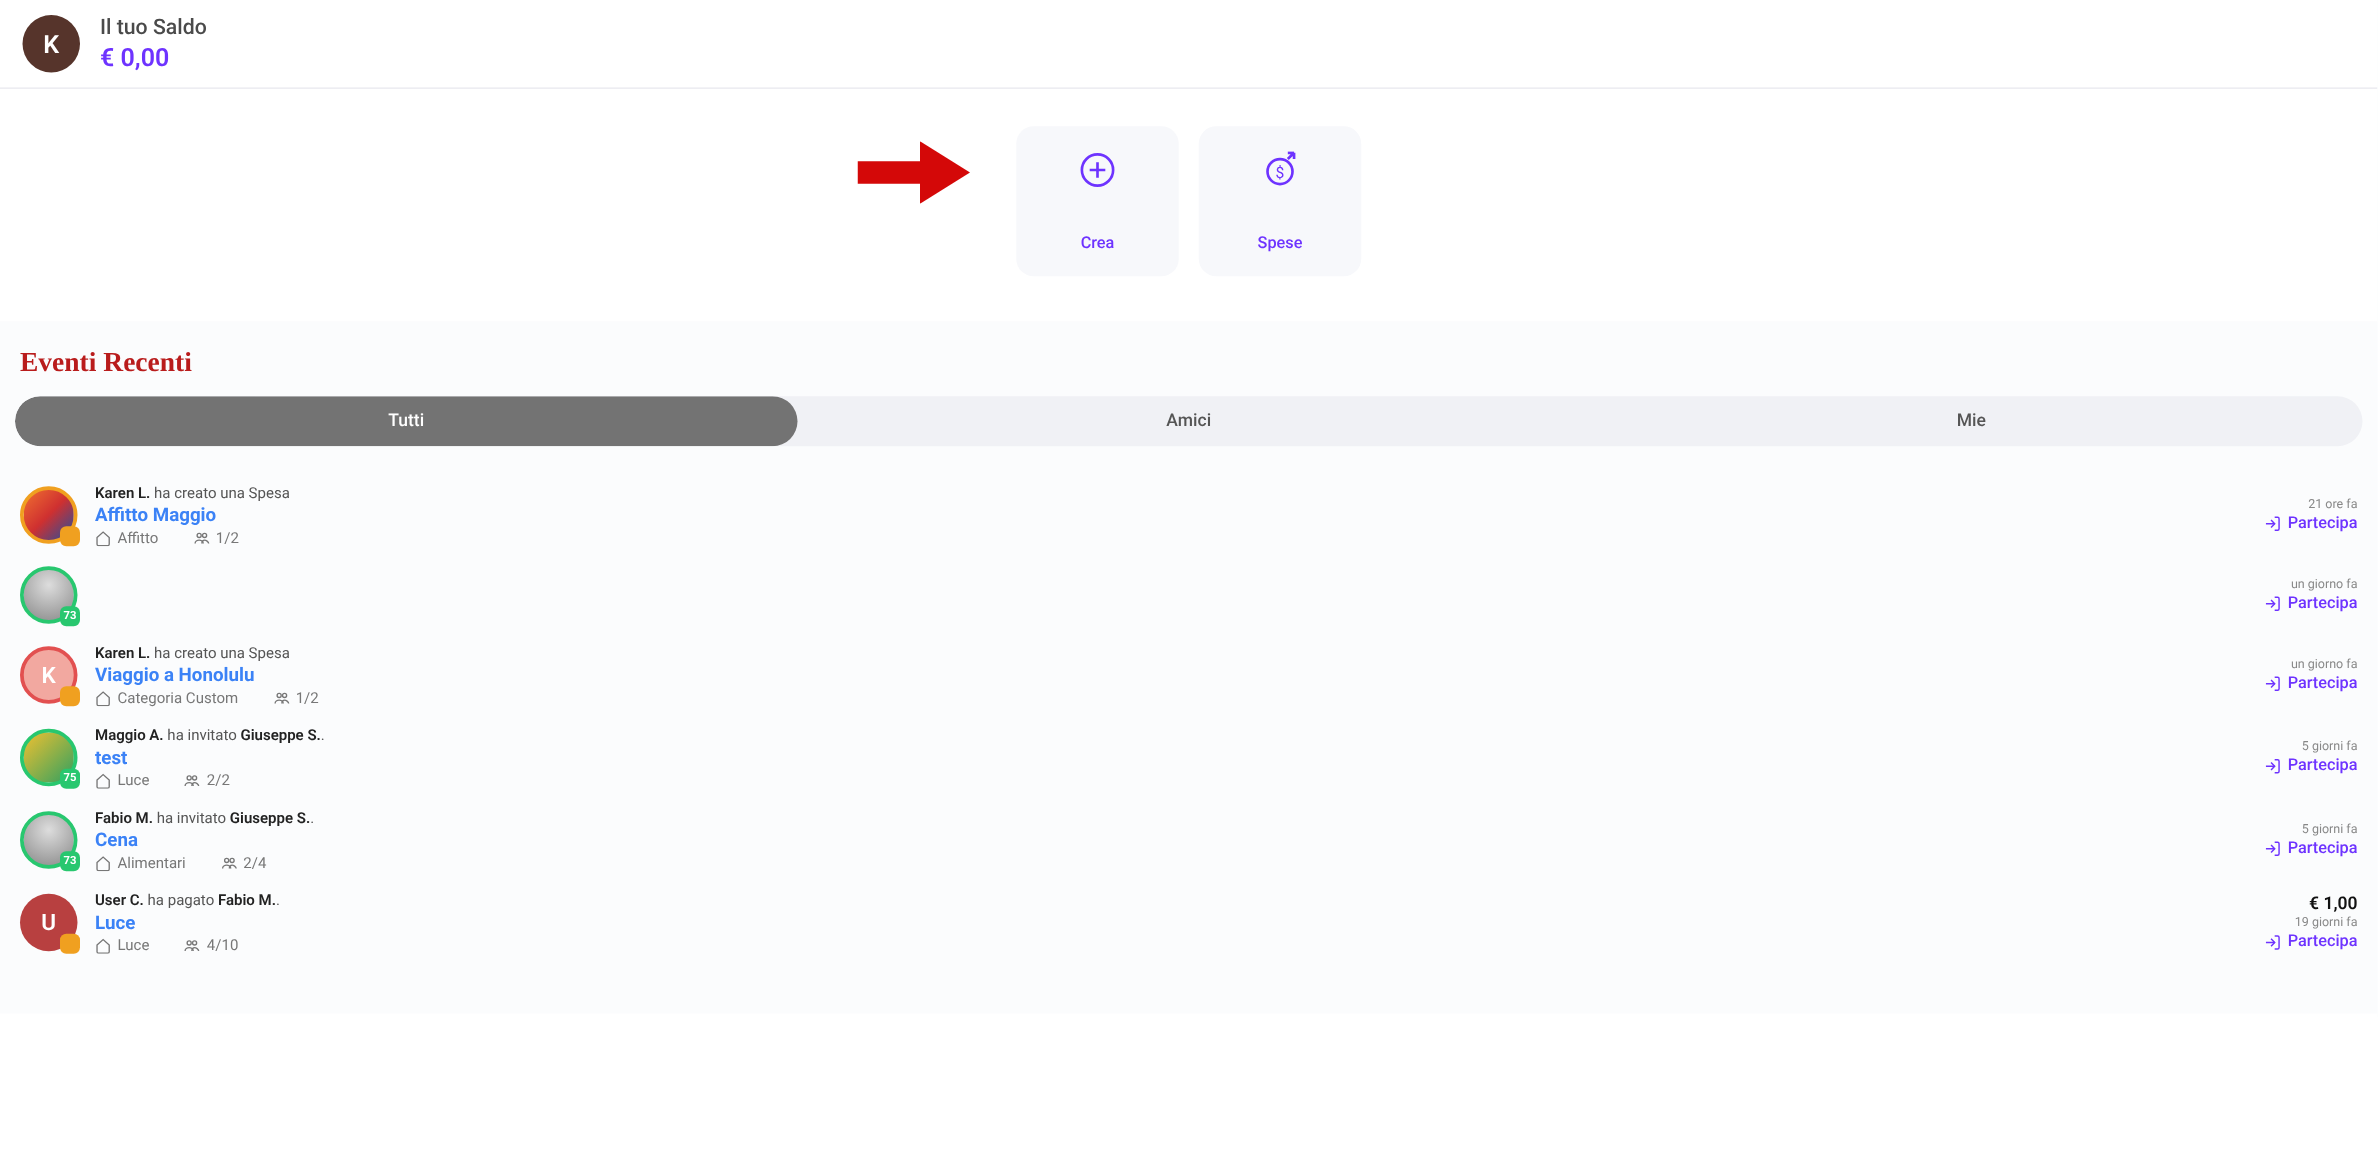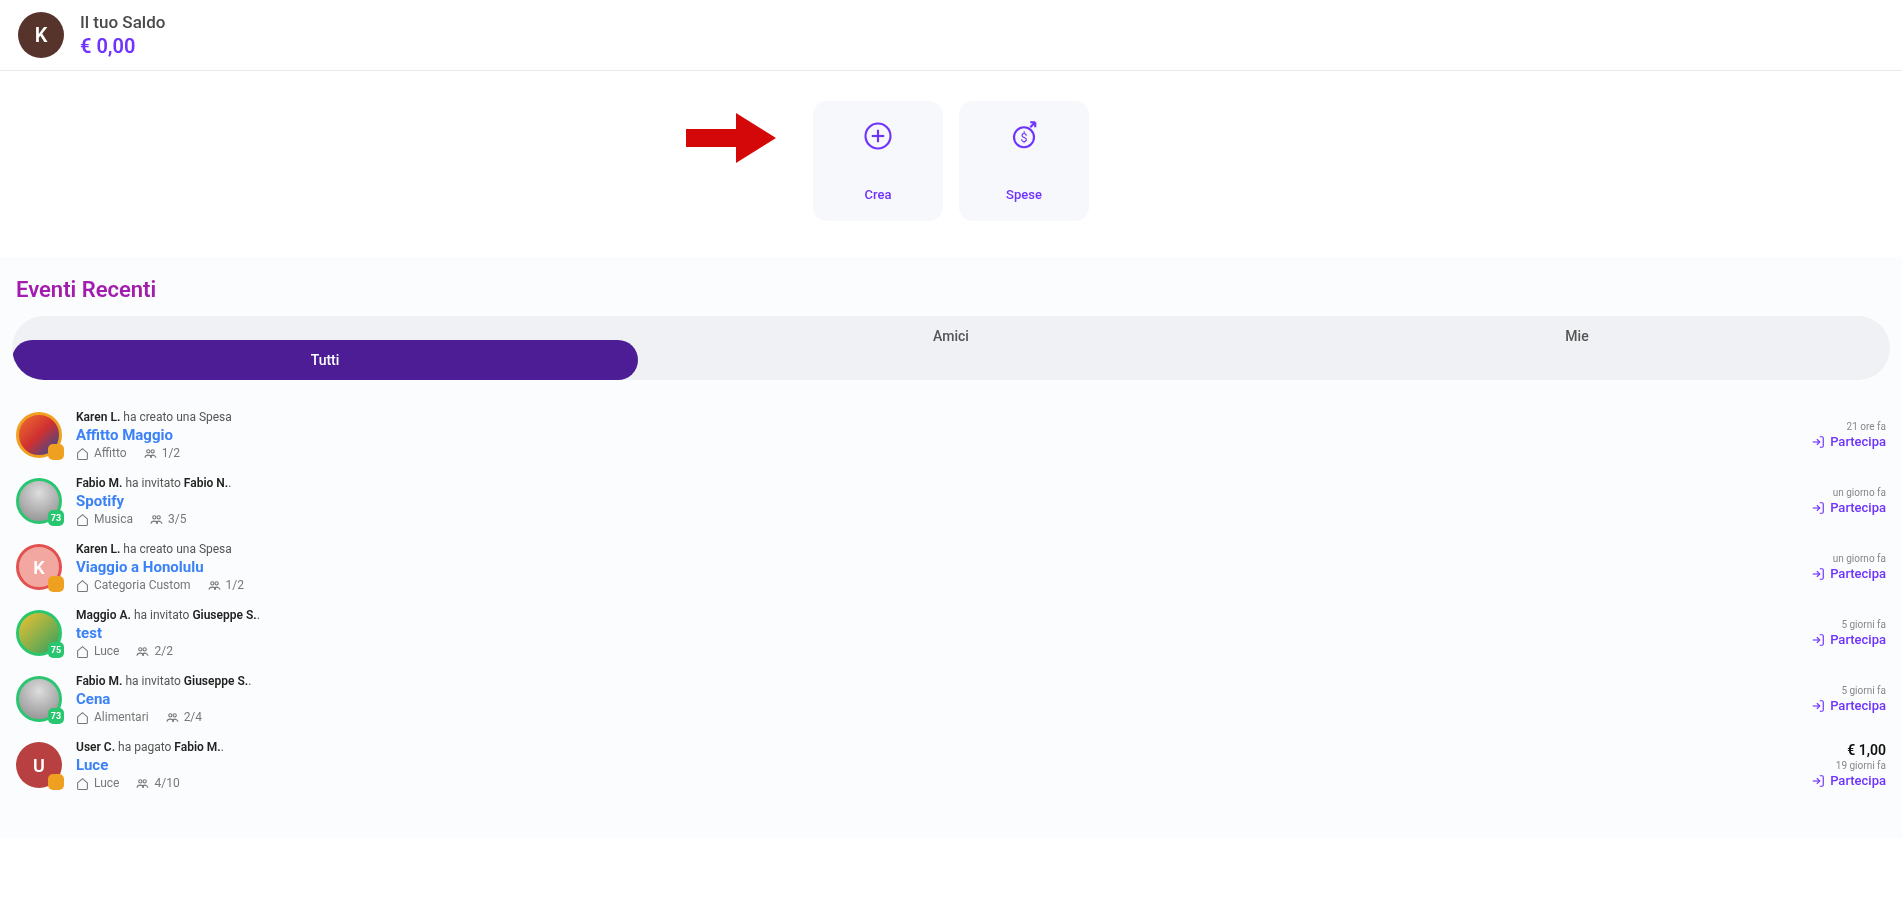--- a/index.html
+++ b/index.html
@@ -14,39 +14,39 @@
 .logo-text { font-size: 30px; font-weight: 300; letter-spacing: 0.5px; color: #111; }
 .icon-btn { width: 28px; height: 28px; display: flex; align-items: center; justify-content: center; cursor: pointer; color: #444; }
 
 .actions-row { display: flex; justify-content: center; gap: 16px; padding: 30px 0 36px; position: relative; }
 .action-card { width: 130px; height: 120px; background: #f7f8fb; border-radius: 14px; display: flex; flex-direction: column; align-items: center; justify-content: center; gap: 32px; cursor: pointer; }
 .action-card .ai { color: #6E33FF; }
 .action-card .al { color: #6E33FF; font-size: 13px; font-weight: 500; }
 .arrow-pointer { position: absolute; left: calc(50% - 265px); top: 42px; }
 
 .section { background: #fbfcfd; padding: 20px 12px 40px; }
-.section-title { font-size: 22px; font-weight: 600; color: #a21caf; margin-left: 4px; margin-bottom: 14px; }
+.section-title { font-size: 22px; font-weight: 600; color: #b91c1c; margin-left: 4px; margin-bottom: 14px; font-family: Liberation Serif, serif; }
 .tabs { display: flex; background: #f0f1f5; border-radius: 60px; overflow: hidden; }
 .tab { flex: 1; text-align: center; padding: 12px 0; font-size: 14px; font-weight: 500; color: #555; cursor: pointer; }
-.tab.active { background: #4c1d95; color: #fff; border-radius: 60px; margin-top: 24px; }
+.tab.active { background: #737373; color: #fff; border-radius: 60px; }
 
 .events { margin-top: 22px; }
 .event-row { display: flex; align-items: center; padding: 8px 4px; gap: 14px; }
 .ev-left { display: flex; align-items: center; gap: 14px; flex: 1; }
 .ev-avatar-wrap { position: relative; }
 .ev-avatar { width: 46px; height: 46px; border-radius: 50%; display: flex; align-items: center; justify-content: center; color: #fff; font-weight: 600; font-size: 18px; background-size: cover; }
 .ev-avatar.ring-green { border: 3px solid #28c76f; }
 .ev-avatar.ring-orange { border: 3px solid #f0a020; }
 .ev-avatar.ring-red { border: 3px solid #e25050; }
 .ev-badge-small { position: absolute; bottom: -2px; right: -2px; width: 16px; height: 16px; border-radius: 5px; display: flex; align-items: center; justify-content: center; font-size: 9px; color: #fff; font-weight: 700; }
 .ev-body { display: flex; flex-direction: column; gap: 2px; }
 .ev-action-line { font-size: 12px; color: #555; }
 .ev-action-line .b { font-weight: 600; color: #222; }
 .ev-title { font-size: 15px; font-weight: 700; color: #3b82f6; }
-.ev-meta { display: flex; align-items: center; gap: 17px; font-size: 12px; color: #777; }
+.ev-meta { display: flex; align-items: center; gap: 28px; font-size: 12px; color: #777; }
 .ev-meta-item { display: flex; align-items: center; gap: 5px; }
 .ev-right { text-align: right; display: flex; flex-direction: column; align-items: flex-end; gap: 2px; }
 .ev-time { font-size: 10px; color: #888; }
 .ev-amount { font-size: 14px; font-weight: 600; color: #111; }
 .ev-partecipa { display: flex; align-items: center; gap: 5px; color: #6E33FF; font-size: 13px; font-weight: 500; cursor: pointer; }
 </style>
 </head>
 <body>
 
 <div class="header">
@@ -128,35 +128,20 @@
         <span>Partecipa</span>
       </div>
     </div>
       </div>
       <div class="event-row">
     <div class="ev-left">
       <div class="ev-avatar-wrap">
         <div class="ev-avatar ring-green" style="background:radial-gradient(circle at 50% 30%, #ddd, #888)"></div>
         <div class="ev-badge-small" style="background:#28c76f">73</div>
       </div>
-      <div class="ev-body">
-        <div class="ev-action-line"><span class="b">Fabio M.</span> ha invitato <span class="b">Fabio N.</span>.</div>
-        <div class="ev-title">Spotify</div>
-        <div class="ev-meta">
-          <span class="ev-meta-item"><svg width="13" height="13" viewBox="0 0 24 24" fill="none" stroke="currentColor" stroke-width="2">
-                  <path d="M3 11l9-8 9 8v10a2 2 0 0 1-2 2H5a2 2 0 0 1-2-2z"></path>
-                </svg> Musica</span>
-          <span class="ev-meta-item"><svg width="13" height="13" viewBox="0 0 24 24" fill="none" stroke="currentColor" stroke-width="2">
-                  <circle cx="8" cy="8" r="3"></circle>
-                  <circle cx="16" cy="8" r="3"></circle>
-                  <path d="M2 20c0-3 3-5 6-5s6 2 6 5"></path>
-                  <path d="M12 20c0-3 2-5 4-5s6 2 6 5"></path>
-                </svg> 3/5</span>
-        </div>
-      </div>
     </div>
     <div class="ev-right">
 
       <div class="ev-time">un giorno fa</div>
       <div class="ev-partecipa">
         <svg width="14" height="14" viewBox="0 0 24 24" fill="none" stroke="currentColor" stroke-width="2">
               <path d="M15 3h4a2 2 0 0 1 2 2v14a2 2 0 0 1-2 2h-4"></path>
               <polyline points="10 17 15 12 10 7"></polyline>
               <line x1="15" y1="12" x2="3" y2="12"></line>
             </svg>

